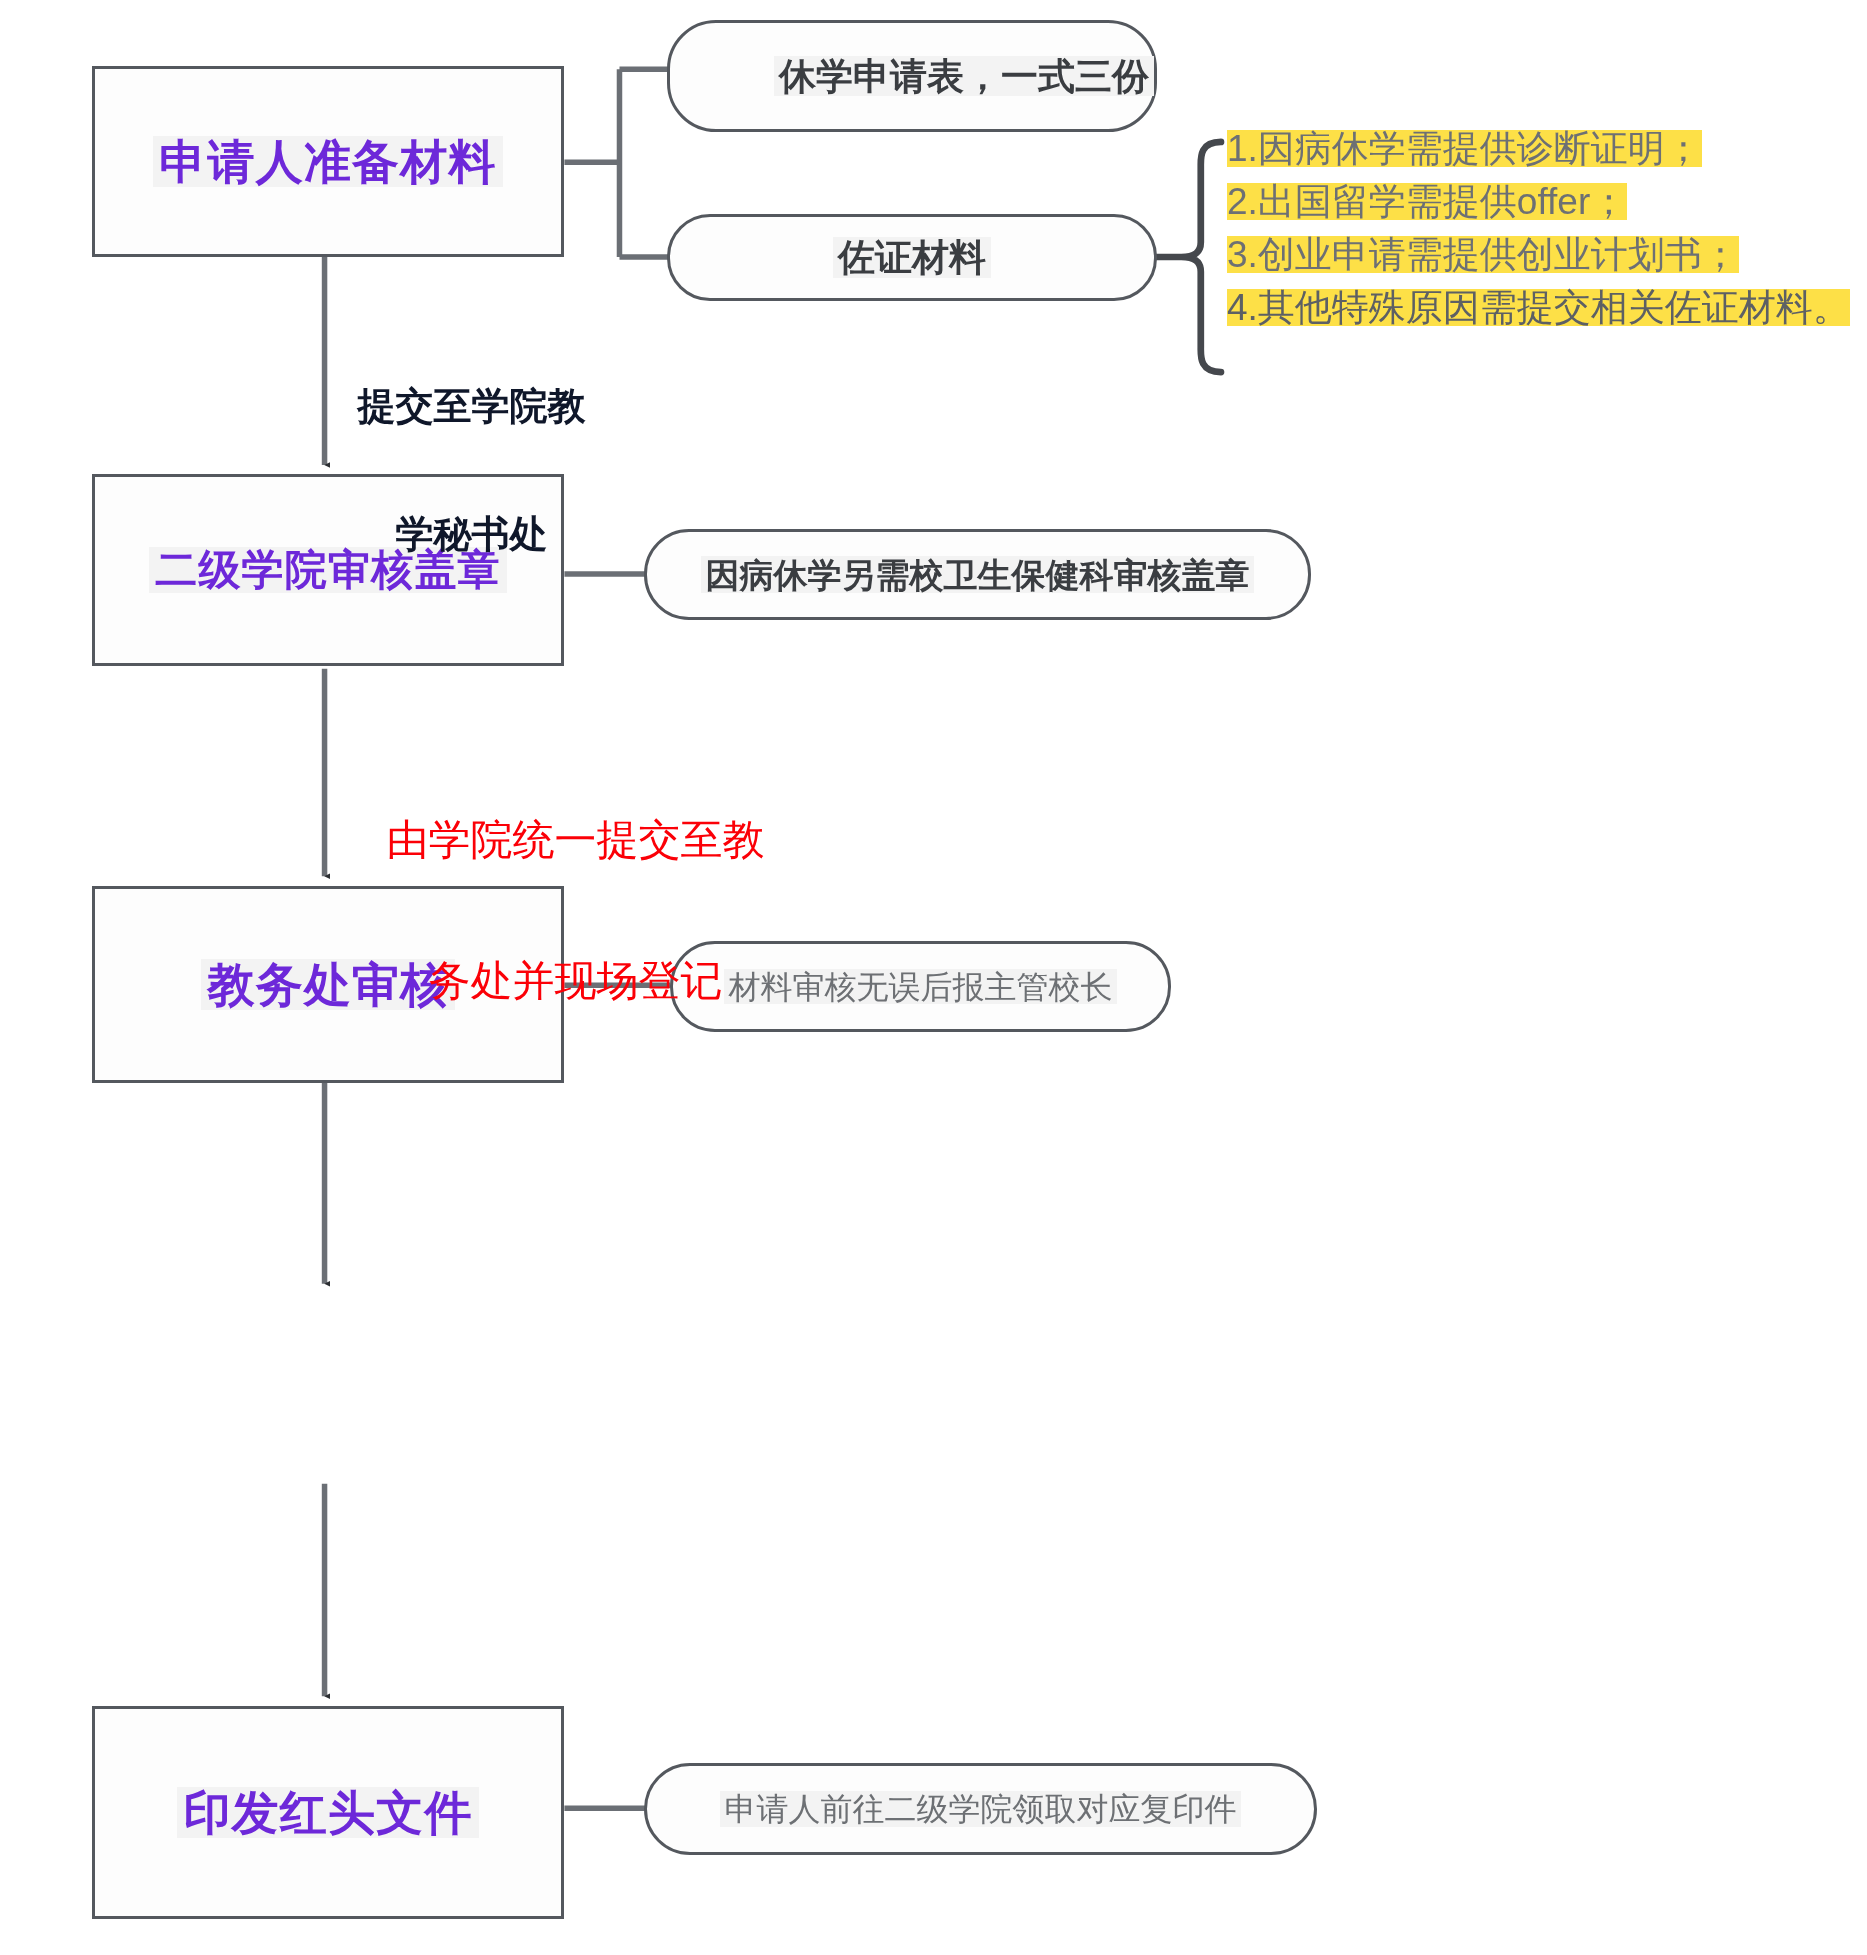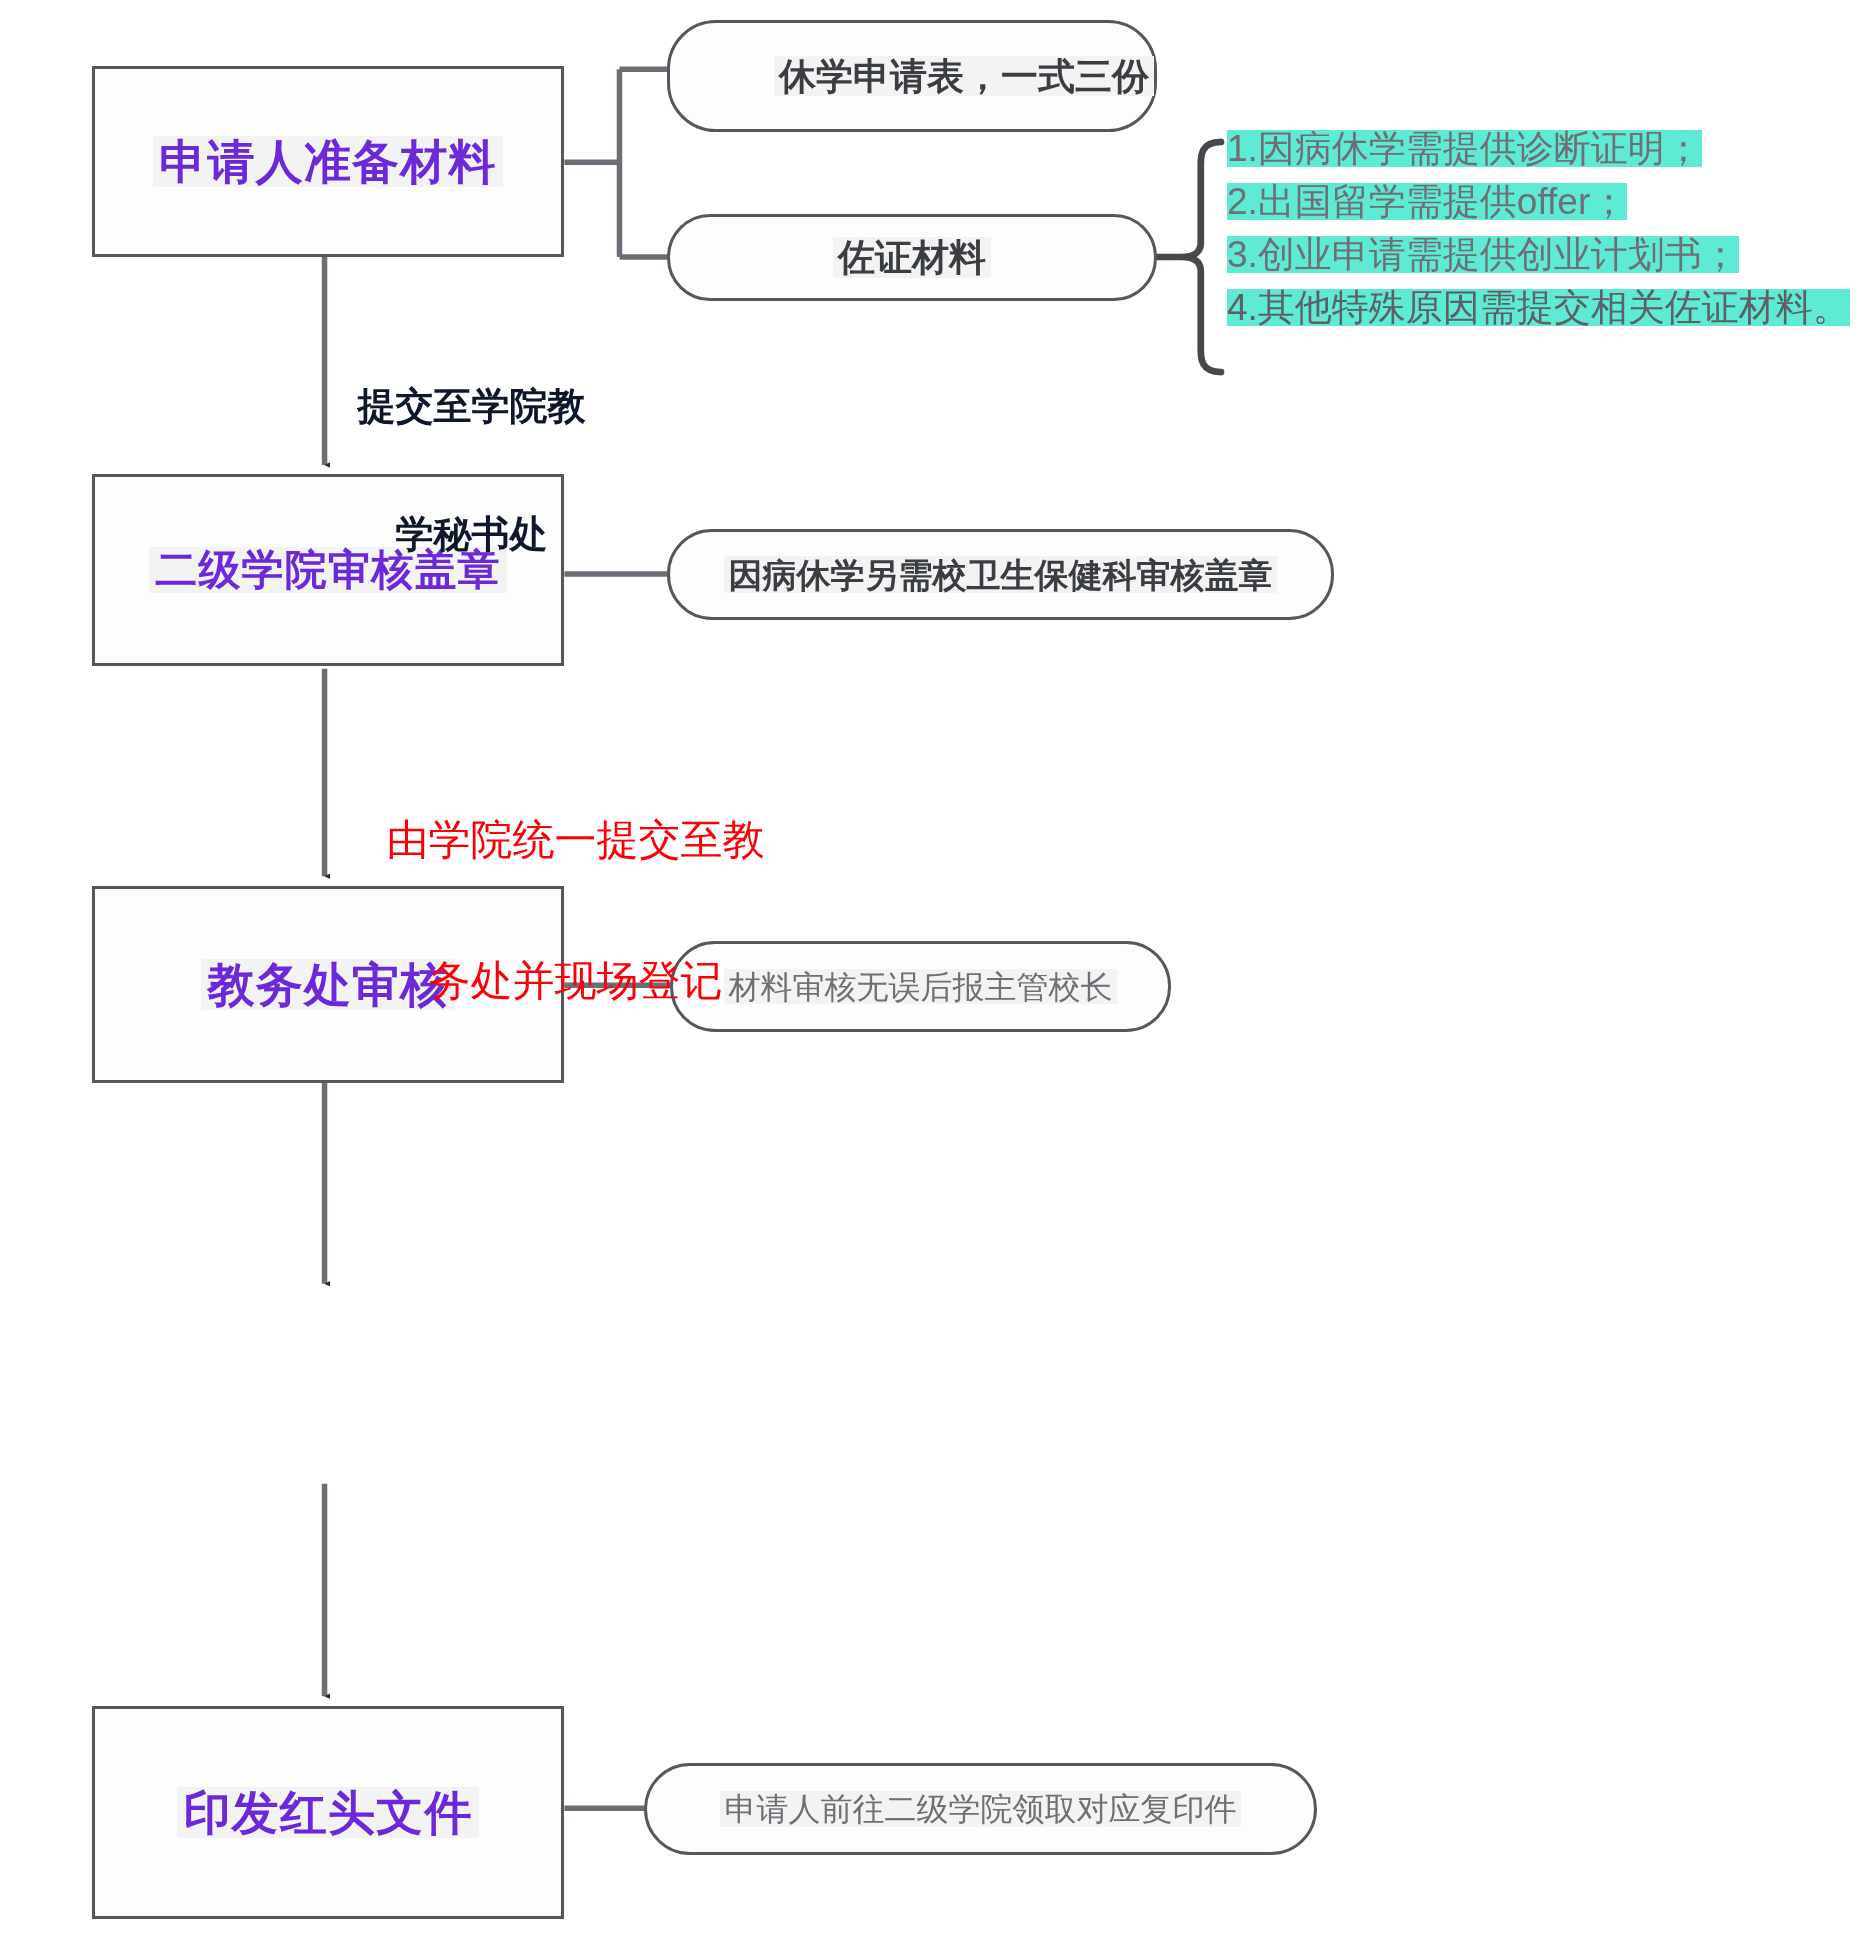--- a/index.html
+++ b/index.html
@@ -81,21 +81,21 @@
     color: #fb0007;
     font-weight: normal;
   }
   .bullet-list {
     position: absolute;
     color: #6d7074;
     line-height: 1.0;
   }
   .bullet-list .bullet-item {
     white-space: nowrap;
-    background: #5eead4;
+    background: #fde047;
     display: inline-block;
     margin-bottom: 16px;
   }
   .bullet-list .bullet-item.last {
     color: #5d6064;
     margin-bottom: 0;
     text-align: center;
   }
 </style>
 </head>
@@ -161,21 +161,21 @@
   </div>
 
   <div class="note-box" style="left:667px; top:20px; width:490px; height:112px; border-radius:49px;justify-content:flex-end;">
     <span class="note-label" style="font-size:37px;">休学申请表，一式三份</span>
   </div>
 
   <div class="note-box" style="left:667px; top:214px; width:490px; height:87px; border-radius:43px;">
     <span class="note-label" style="font-size:37px;">佐证材料</span>
   </div>
 
-  <div class="note-box" style="left:667px; top:529px; width:667px; height:91px; border-radius:45px;">
+  <div class="note-box" style="left:644px; top:529px; width:667px; height:91px; border-radius:45px;">
     <span class="note-label" style="font-size:34px;">因病休学另需校卫生保健科审核盖章</span>
   </div>
 
   <div class="note-box soft" style="left:670px; top:941px; width:501px; height:91px; border-radius:45px;">
     <span class="note-label" style="font-size:32px;">材料审核无误后报主管校长</span>
   </div>
 
   <div class="note-box soft" style="left:644px; top:1763px; width:673px; height:92px; border-radius:46px;">
     <span class="note-label" style="font-size:32px;">申请人前往二级学院领取对应复印件</span>
   </div>

